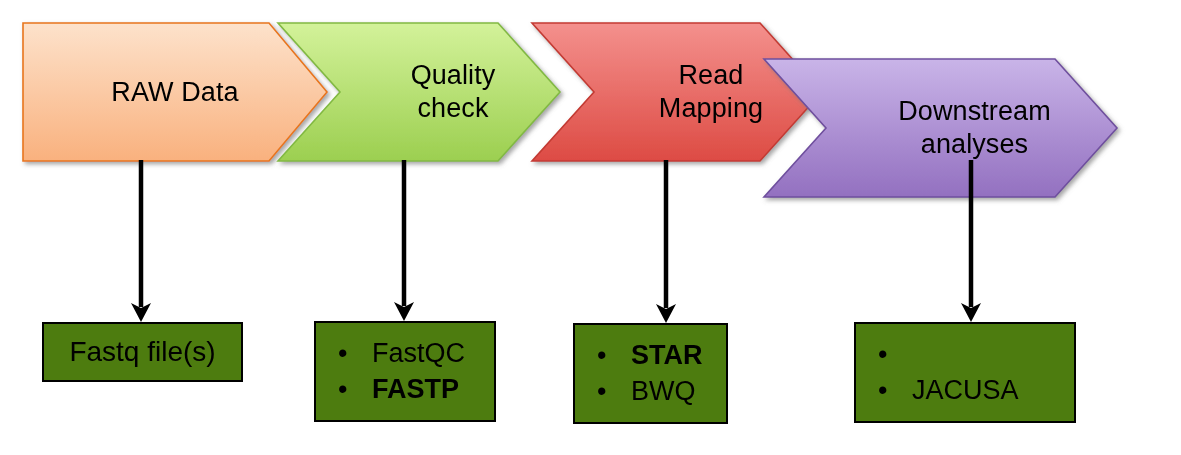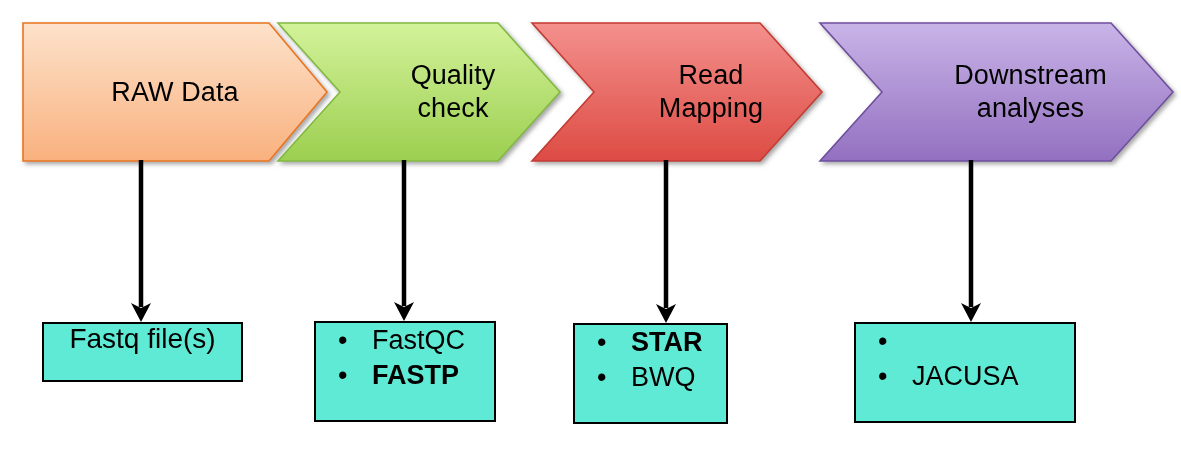--- a/index.html
+++ b/index.html
@@ -58,23 +58,24 @@
     position: absolute;
     width: 30px;
   }
   .connector svg { display: block; overflow: visible; }
 
   
   .outbox {
     position: absolute;
     box-sizing: border-box;
     border: 2.5px solid #000000;
-    background: #5eead4;
+    background: #4d7c0f;
     display: flex;
     flex-direction: column;
+    justify-content: center;
   }
   .outbox.single {
     align-items: center;
   }
   .outbox-title {
     font-size: 28px;
     color: #000;
     line-height: 1.1;
     text-align: center;
   }
@@ -144,21 +145,21 @@
             </linearGradient>
             <filter id="sh-read-mapping" x="-20%" y="-20%" width="150%" height="150%">
               <feDropShadow dx="2.5" dy="2.5" stdDeviation="2" flood-color="#777777" flood-opacity="0.65"></feDropShadow>
             </filter>
           </defs>
           <polygon points="0,0 228,0 290,69 228,138 0,138 62,69" fill="url(#grad-read-mapping)" stroke="#c33a33" stroke-width="1.6" filter="url(#sh-read-mapping)"></polygon>
         </svg>
         <div class="stage-label shift-right">Read
 Mapping</div>
       </div>
-      <div class="stage" style="left: 820px; width: 353px;">
+      <div class="stage" style="left: 764px; width: 353px; margin-top: 36px;">
         <svg width="359" height="144">
           <defs>
             <linearGradient id="grad-downstream-analyses" x1="0" y1="0" x2="0" y2="1">
               <stop offset="0%" stop-color="#c9b4e8"></stop>
               <stop offset="100%" stop-color="#9370c0"></stop>
             </linearGradient>
             <filter id="sh-downstream-analyses" x="-20%" y="-20%" width="150%" height="150%">
               <feDropShadow dx="2.5" dy="2.5" stdDeviation="2" flood-color="#777777" flood-opacity="0.65"></feDropShadow>
             </filter>
           </defs>

